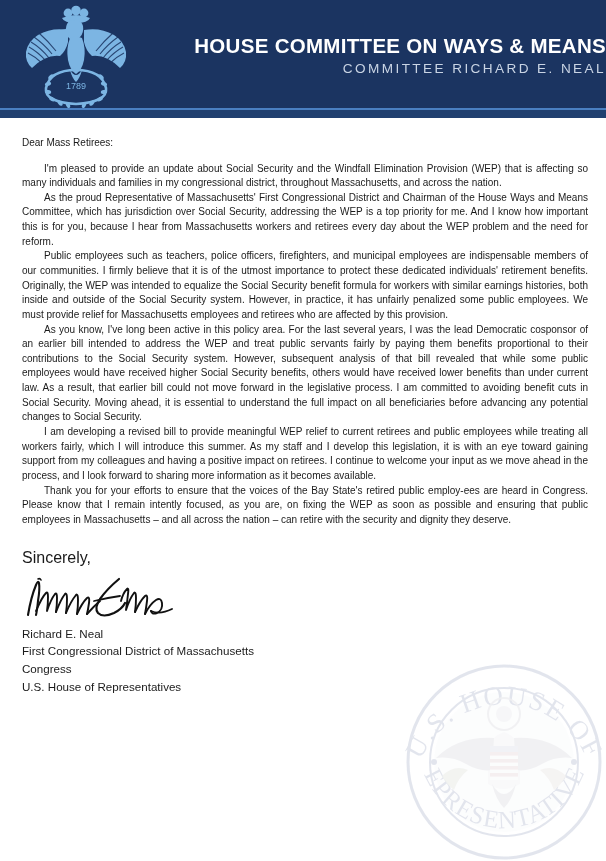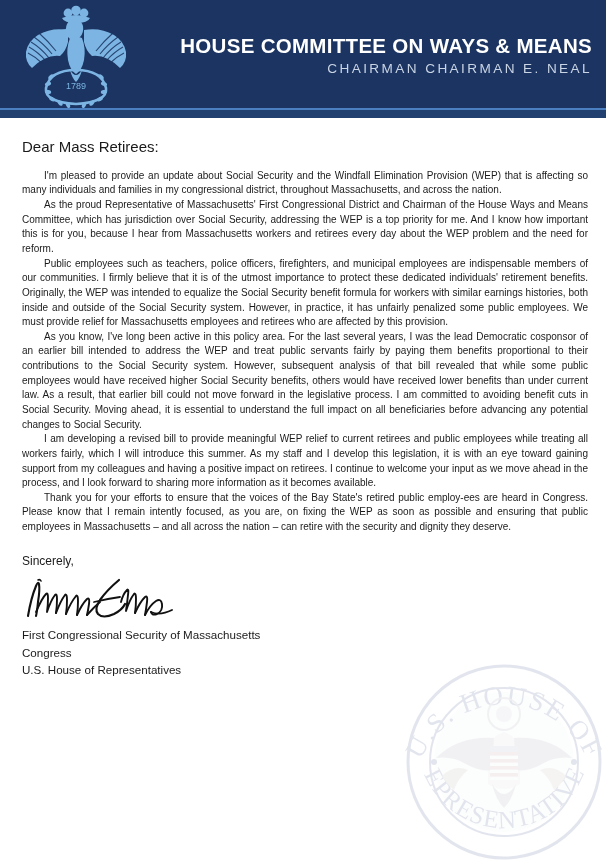--- a/index.html
+++ b/index.html
@@ -40,21 +40,20 @@
     height: 104px;
     margin-left: 22px;
     margin-top: 2px;
     flex: 0 0 auto;
     display: block;
   }
   .lh-text {
     margin-left: 22px;
     margin-top: 4px;
     flex: 1 1 auto;
-    padding-right: 14px;
     text-align: right;
   }
   .lh-title {
     color: #ffffff;
     font-size: 20.5px;
     font-weight: bold;
     letter-spacing: 0.3px;
     line-height: 1.05;
     white-space: nowrap;
   }
@@ -96,36 +95,36 @@
     z-index: 0;
   }
 
   
   .letter {
     position: relative;
     z-index: 1;
     padding: 18px 18px 0 22px;
   }
   .salutation {
-    font-size: 15px;
+    font-size: 10px;
     color: #1a1a1a;
     margin: 0 0 11px 0;
     line-height: 1.45;
   }
   .para {
     font-size: 10px;
     color: #1a1a1a;
     margin: 0;
     line-height: 1.465;
     text-align: justify;
     text-indent: 22px;
     hyphens: none;
   }
   .closing {
-    font-size: 12px;
+    font-size: 16px;
     color: #1a1a1a;
     margin: 18px 0 0 0;
     line-height: 1.45;
   }
 
   
   .signature-wrap {
     margin: 2px 0 4px 2px;
     height: 50px;
   }
@@ -197,21 +196,21 @@
           <ellipse cx="82" cy="88" rx="3.2" ry="1.9" transform="rotate(-8 82 88)"></ellipse>
           <ellipse cx="78" cy="95" rx="3.2" ry="1.9" transform="rotate(-30 78 95)"></ellipse>
           <ellipse cx="70" cy="99" rx="3.2" ry="1.9" transform="rotate(-48 70 99)"></ellipse>
           <ellipse cx="62" cy="101" rx="3.2" ry="1.9" transform="rotate(-66 62 101)"></ellipse>
         </g>
         <text x="54" y="85" text-anchor="middle" font-family="Liberation Sans, sans-serif" font-size="9" fill="#7cb5e3">1789</text>
       </svg>
 
       <div class="lh-text">
         <div class="lh-title">HOUSE COMMITTEE ON WAYS &amp; MEANS</div>
-        <div class="lh-subtitle">CHAIRMAN CHAIRMAN E. NEAL</div>
+        <div class="lh-subtitle">COMMITTEE RICHARD E. NEAL</div>
       </div>
     </div>
     <div class="lh-rule"></div>
     <div class="lh-band"></div>
   </div>
 
   <svg class="watermark" viewBox="0 0 216 211" aria-hidden="true">
     <defs>
       <path id="arcTop" d="M 22 116 A 90 90 0 0 1 194 116"></path>
       <path id="arcBot" d="M 26 116 A 86 86 0 0 0 190 116"></path>
@@ -277,19 +276,20 @@
           <path d="M97 30 Q99 22 103 18 Q105 16 104 23 Q103 32 102 39 Q106 27 110 22 Q112 20 112 27 Q112 35 111 41" stroke-width="1.9"></path>
           <path d="M111 41 Q116 30 121 25 Q124 23 123 30 Q122 38 121 43" stroke-width="1.9"></path>
           <path d="M121 43 Q126 33 132 29 Q137 26 138 32 Q139 39 133 42 Q128 44 127 40" stroke-width="1.9"></path>
           <path d="M127 40 Q136 44 148 38" stroke-width="1.9"></path>
           <path d="M14 8 Q16 7 17 9" stroke-width="1.6"></path>
         </g>
       </svg>
     </div>
 
     <div class="sig-block">
-      <div class="sig-line">First Congressional Security of Massachusetts</div>
+      <div class="sig-line">Richard E. Neal</div>
+      <div class="sig-line">First Congressional District of Massachusetts</div>
       <div class="sig-line">Congress</div>
       <div class="sig-line">U.S. House of Representatives</div>
     </div>
 
   </div>
 </div>
 
 </body></html>

